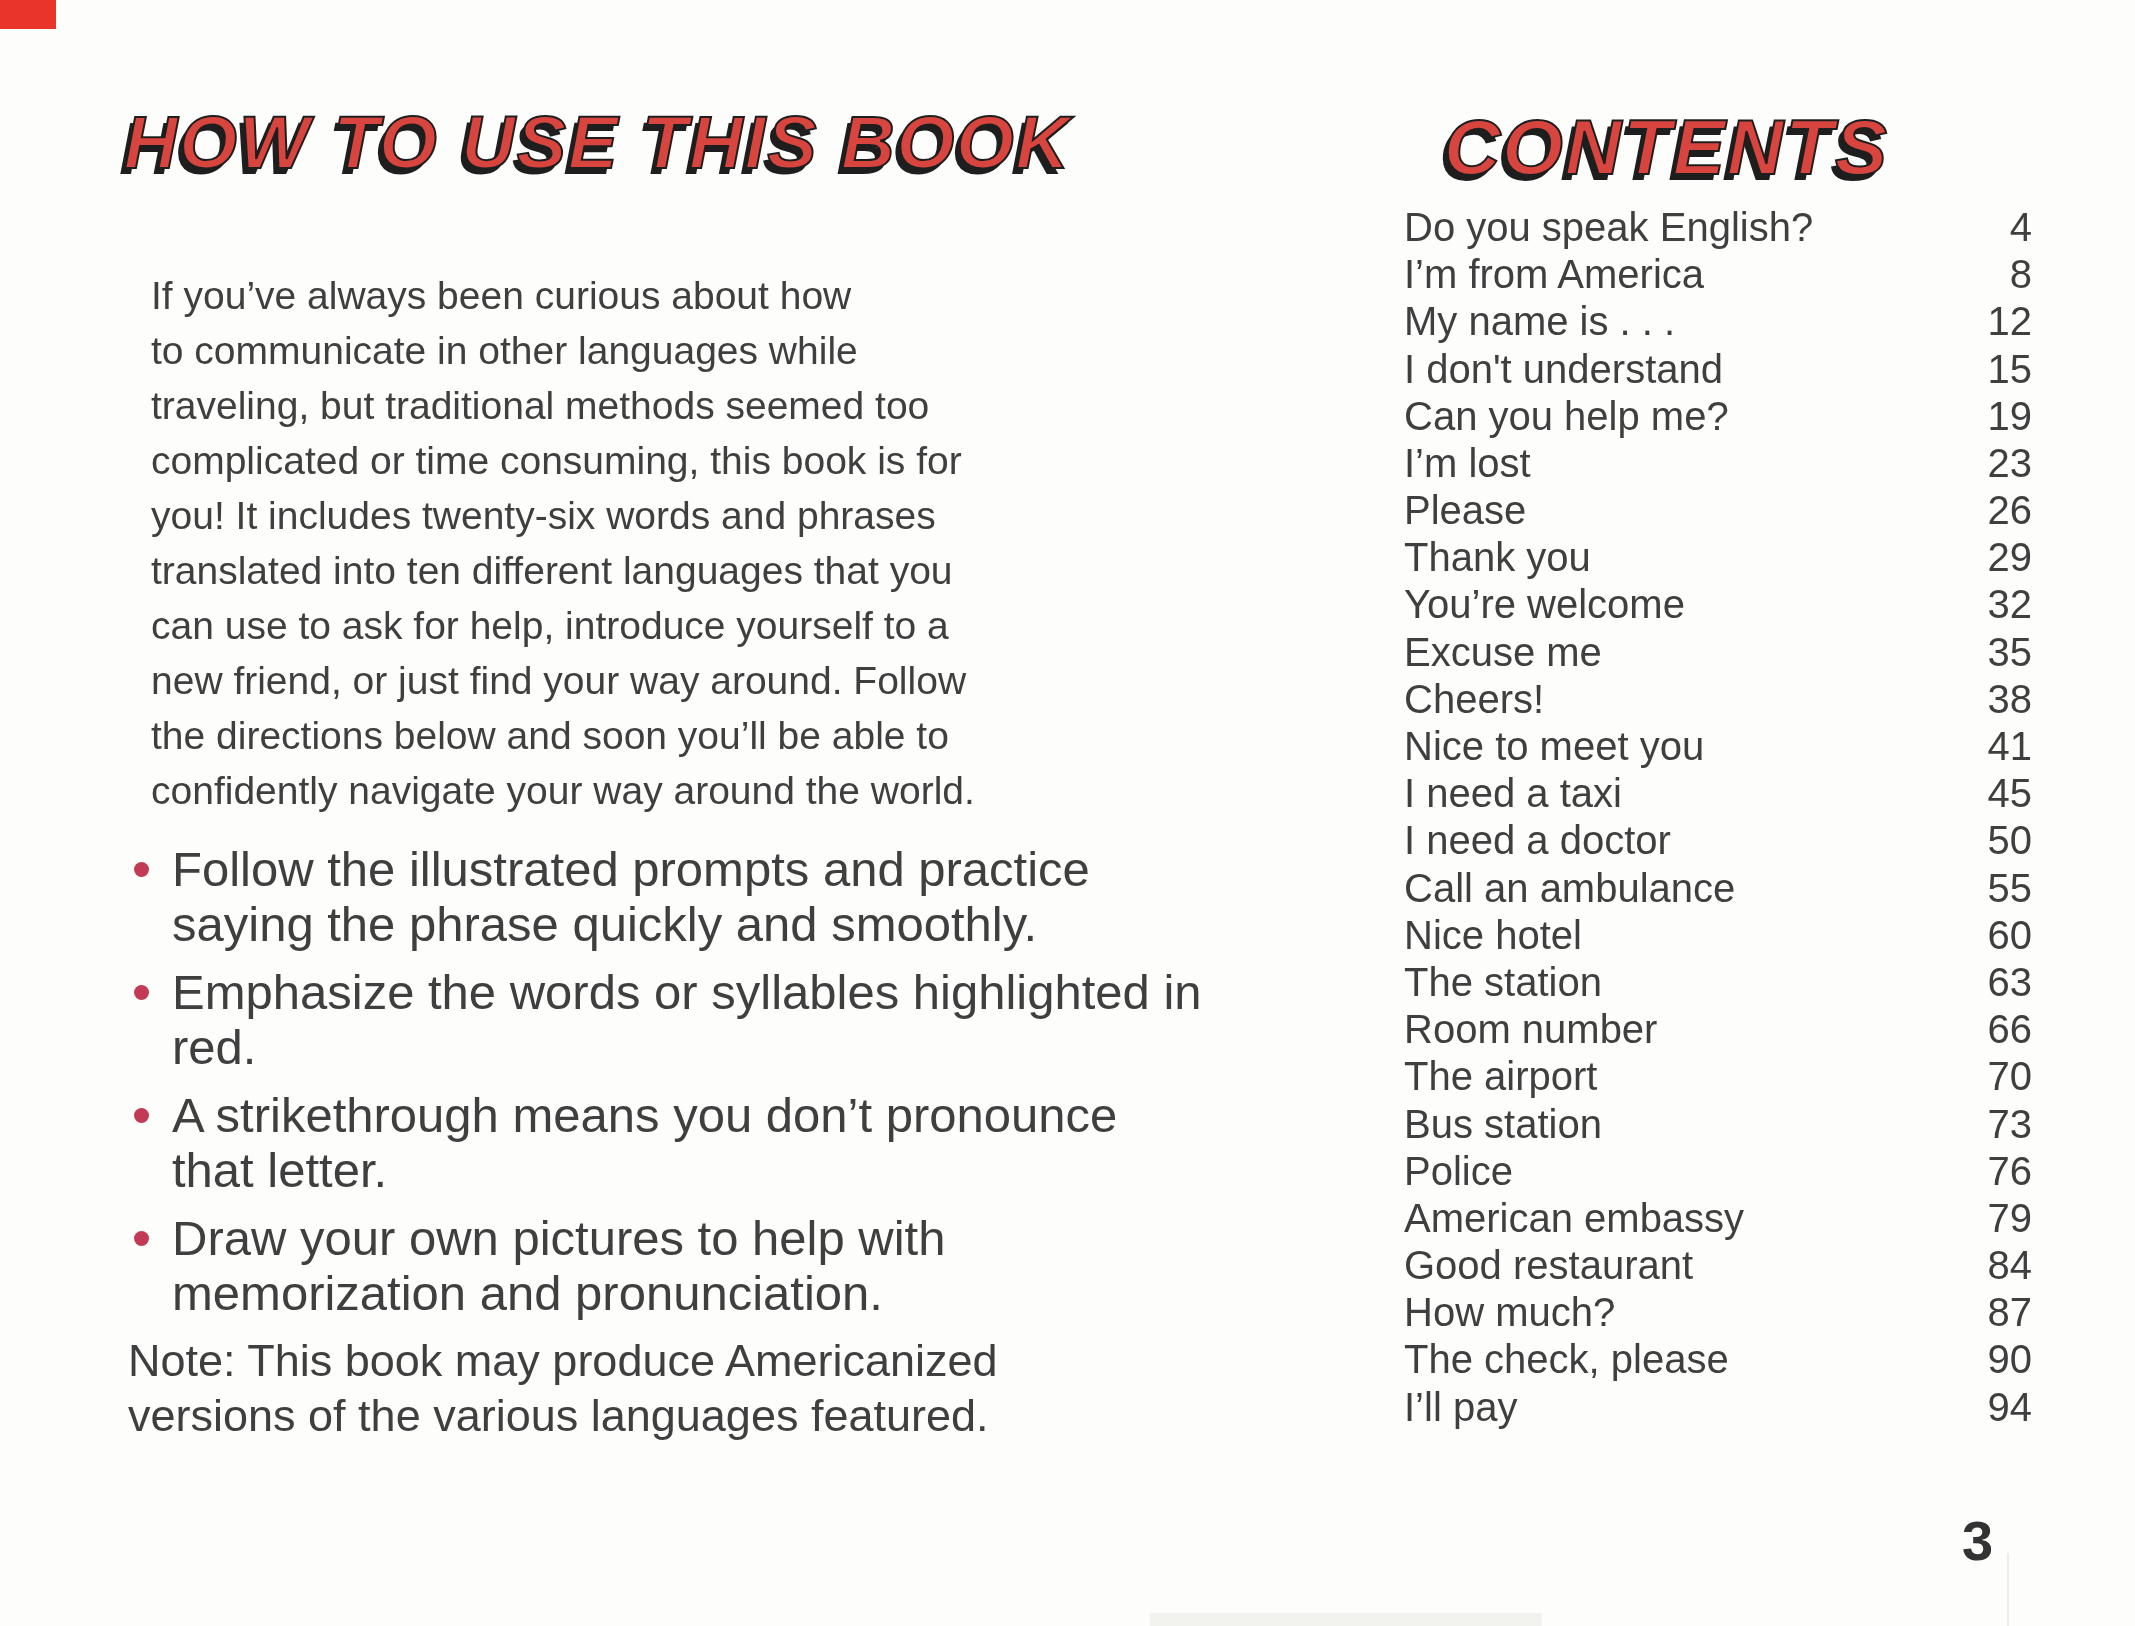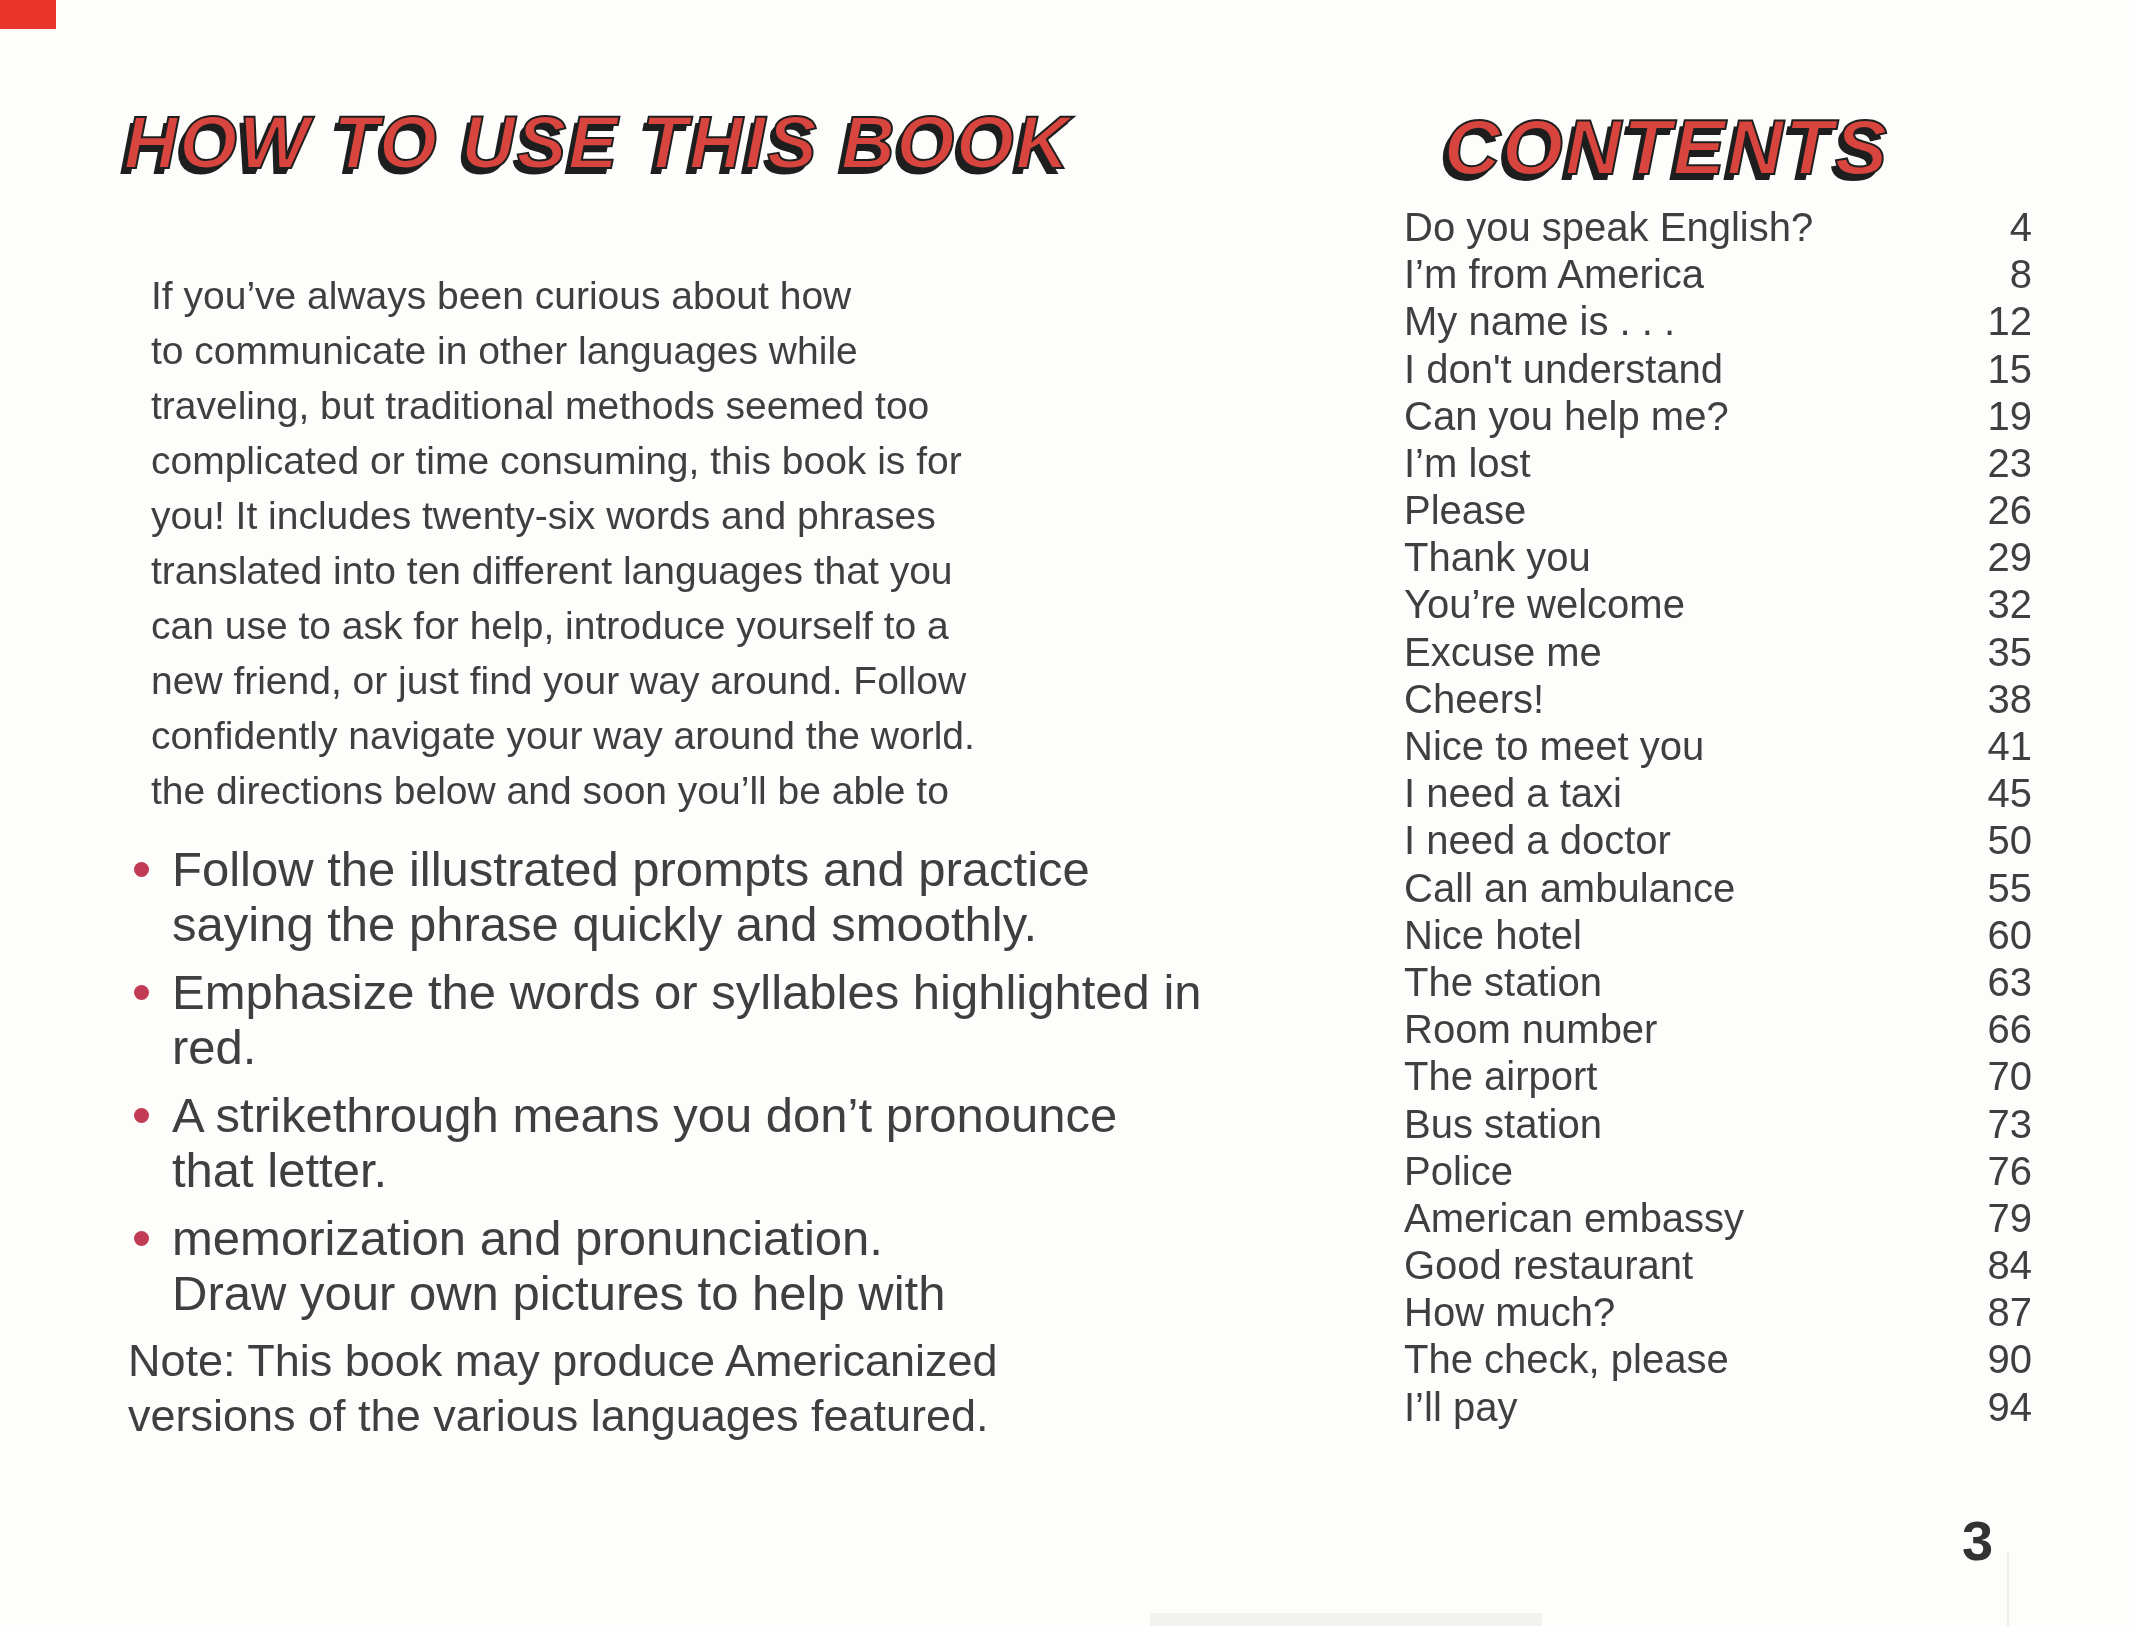--- a/index.html
+++ b/index.html
@@ -60,44 +60,44 @@
 
   <div class="intro">
       <div class="line">If you’ve always been curious about how</div>
       <div class="line">to communicate in other languages while</div>
       <div class="line">traveling, but traditional methods seemed too</div>
       <div class="line">complicated or time consuming, this book is for</div>
       <div class="line">you! It includes twenty-six words and phrases</div>
       <div class="line">translated into ten different languages that you</div>
       <div class="line">can use to ask for help, introduce yourself to a</div>
       <div class="line">new friend, or just find your way around. Follow</div>
+      <div class="line">the directions below and soon you’ll be able to</div>
       <div class="line">confidently navigate your way around the world.</div>
-      <div class="line">the directions below and soon you’ll be able to</div>
     </div>
 
   <div class="bullets">
       <div class="bullet-item">
         <span class="bullet-dot"></span>
         <div class="line">Follow the illustrated prompts and practice</div>
         <div class="line">saying the phrase quickly and smoothly.</div>
       </div>
       <div class="bullet-item">
         <span class="bullet-dot"></span>
         <div class="line">Emphasize the words or syllables highlighted in</div>
         <div class="line">red.</div>
       </div>
       <div class="bullet-item">
         <span class="bullet-dot"></span>
         <div class="line">A strikethrough means you don’t pronounce</div>
         <div class="line">that letter.</div>
       </div>
       <div class="bullet-item">
         <span class="bullet-dot"></span>
+        <div class="line">Draw your own pictures to help with</div>
         <div class="line">memorization and pronunciation.</div>
-        <div class="line">Draw your own pictures to help with</div>
       </div>
     </div>
 
   <div class="note">
       <div class="line">Note: This book may produce Americanized</div>
       <div class="line">versions of the various languages featured.</div>
     </div>
 
   <h1 class="title right-title">CONTENTS</h1>
 

